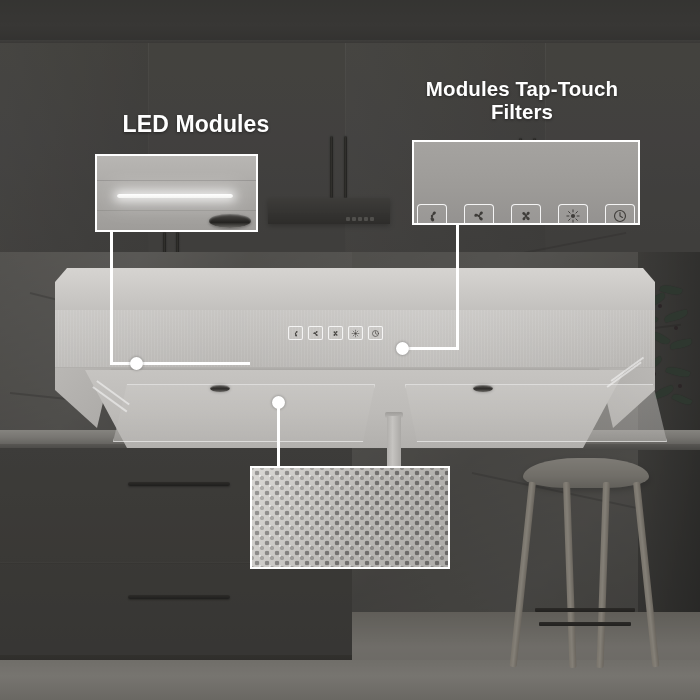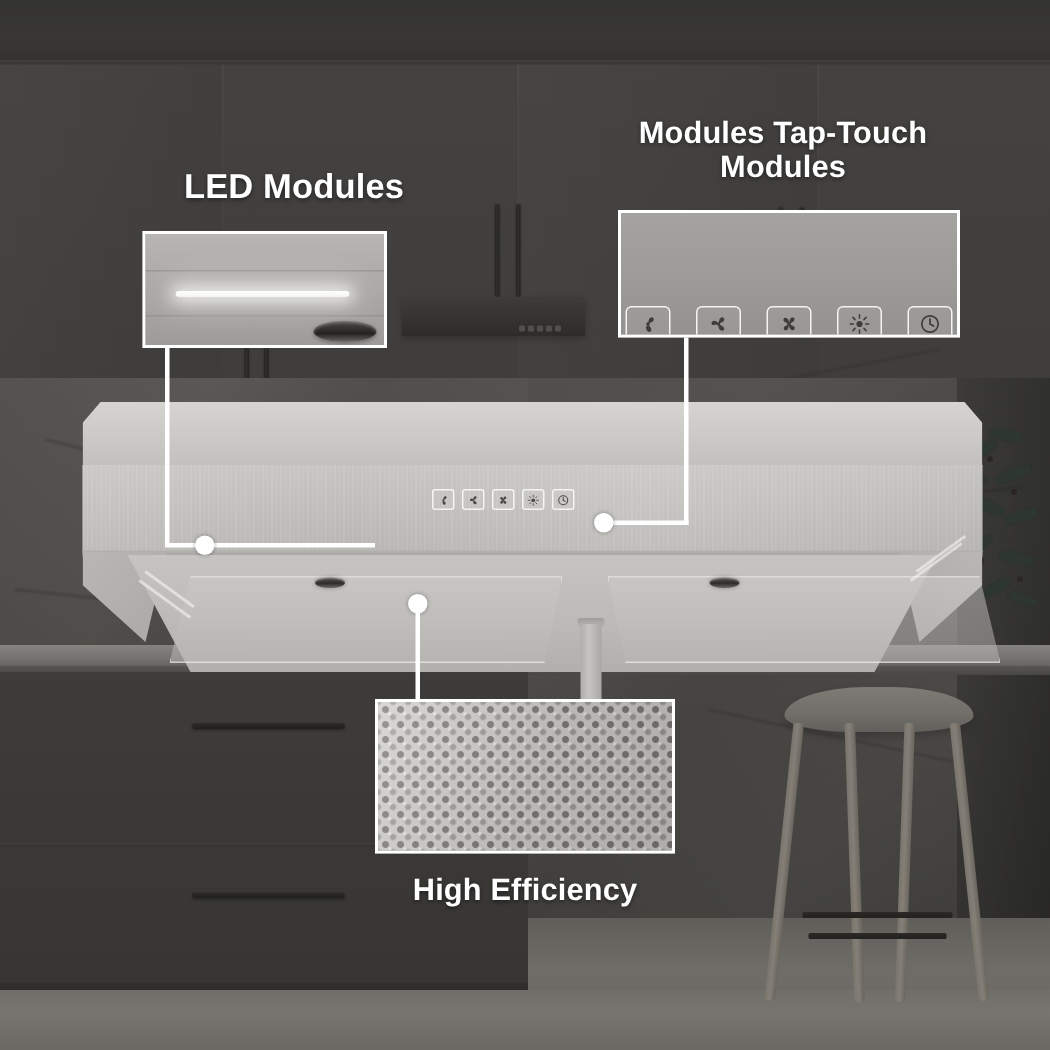--- a/index.html
+++ b/index.html
@@ -479,21 +479,21 @@
       <div class="led-lamp-big" style="left:112px;top:58px;"></div>
     </div>
   </div>
 
   <div class="cline" style="left:110px;top:232px;width:2.5px;height:132px;"></div>
   <div class="cline" style="left:110px;top:362px;width:140px;height:2.5px;"></div>
   <div class="cdot" style="left:130px;top:357px;"></div>
 
   <div class="callout-title" style="left:408px;top:78px;width:228px;font-size:20.5px;">
     <div>Modules Tap-Touch</div>
-    <div>Modules</div>
+    <div>Filters</div>
   </div>
 
   <div class="callout-box" style="left:412px;top:140px;width:228px;height:85px;">
     <div class="ctrl-art">
       <div class="ctrl-row">
 
         <div class="ctrl-btn">
           <svg viewBox="0 0 24 24">
             <g fill="#3f3d3a">
               <path d="M12.2 11.8c.3-3.9 1.5-6.8 3.9-6.4 2.4.4 2.5 3.6-1.2 5.2z"></path>
@@ -555,16 +555,15 @@
   <div class="cdot" style="left:272px;top:396px;"></div>
   <div class="cline" style="left:277px;top:402px;width:2.5px;height:66px;"></div>
 
   <div class="callout-box" style="left:250px;top:466px;width:200px;height:103px;">
     <div class="filt-art"></div>
     <div class="filt-art2"></div>
     <div class="filt-shade"></div>
   </div>
 
   <div class="callout-title" style="left:245px;top:583px;width:210px;font-size:20.5px;">
-    <div>High Efficiency</div>
   </div>
 
 </div>
 
 </body></html>

